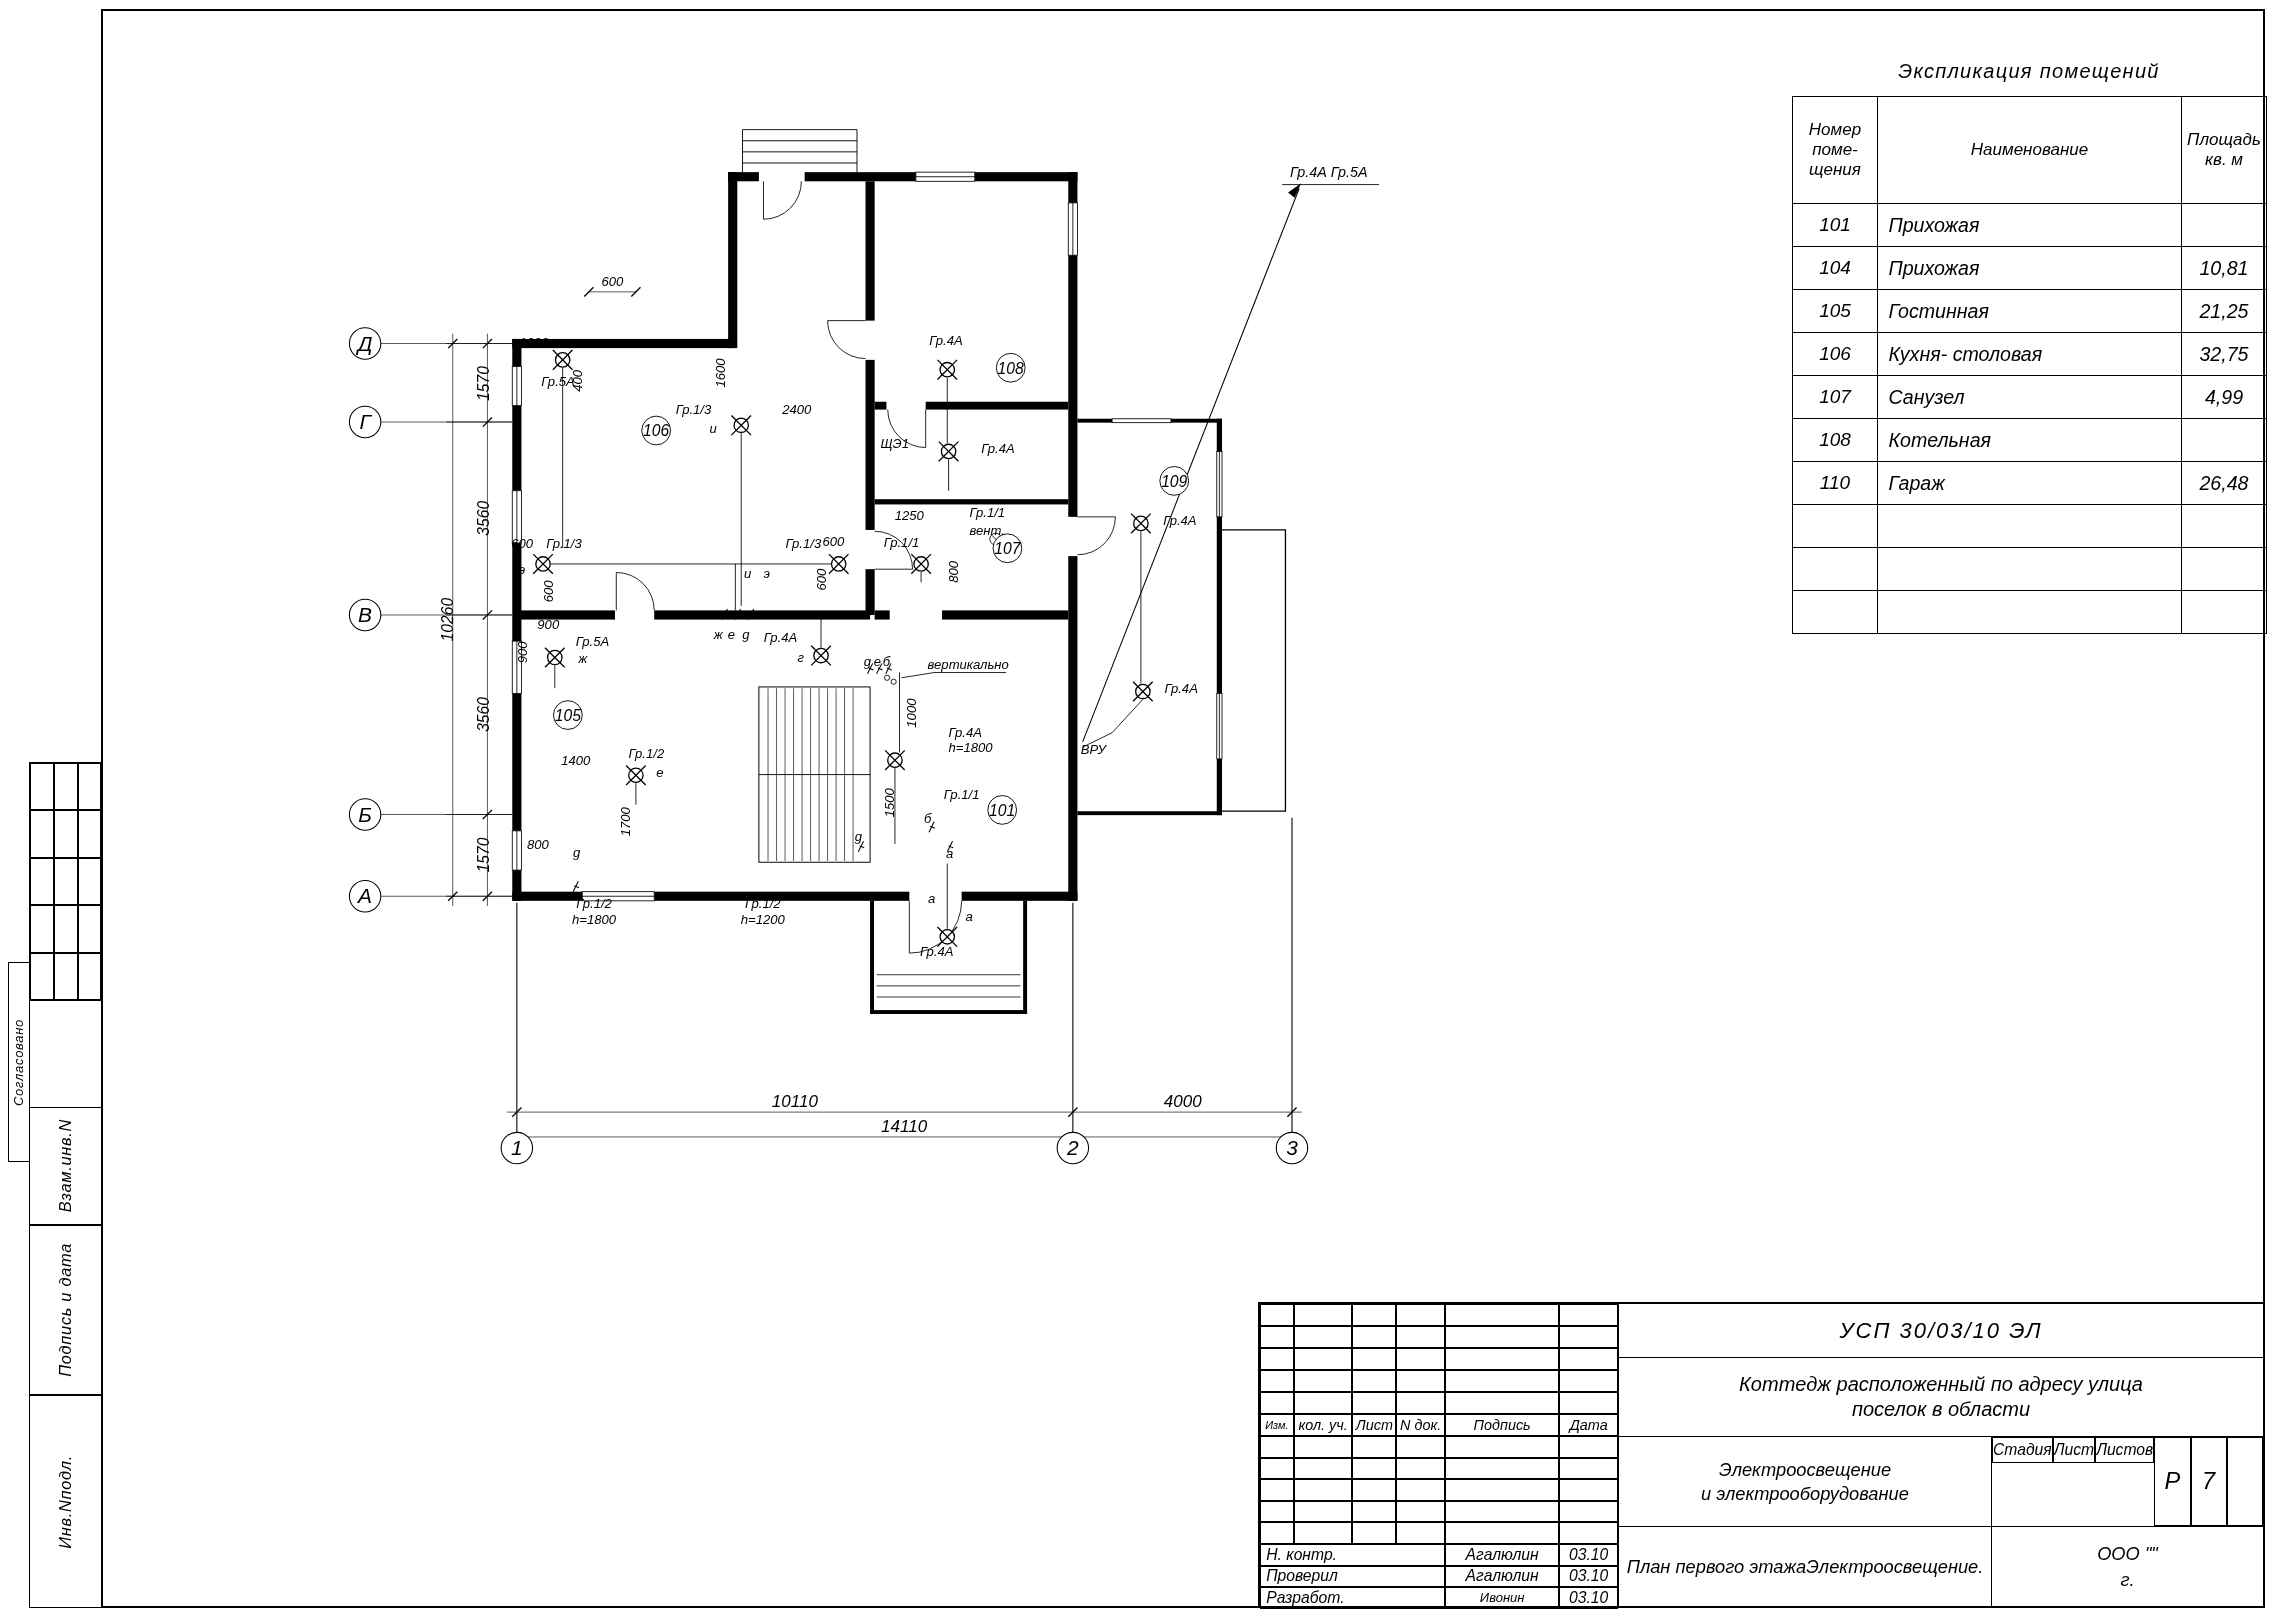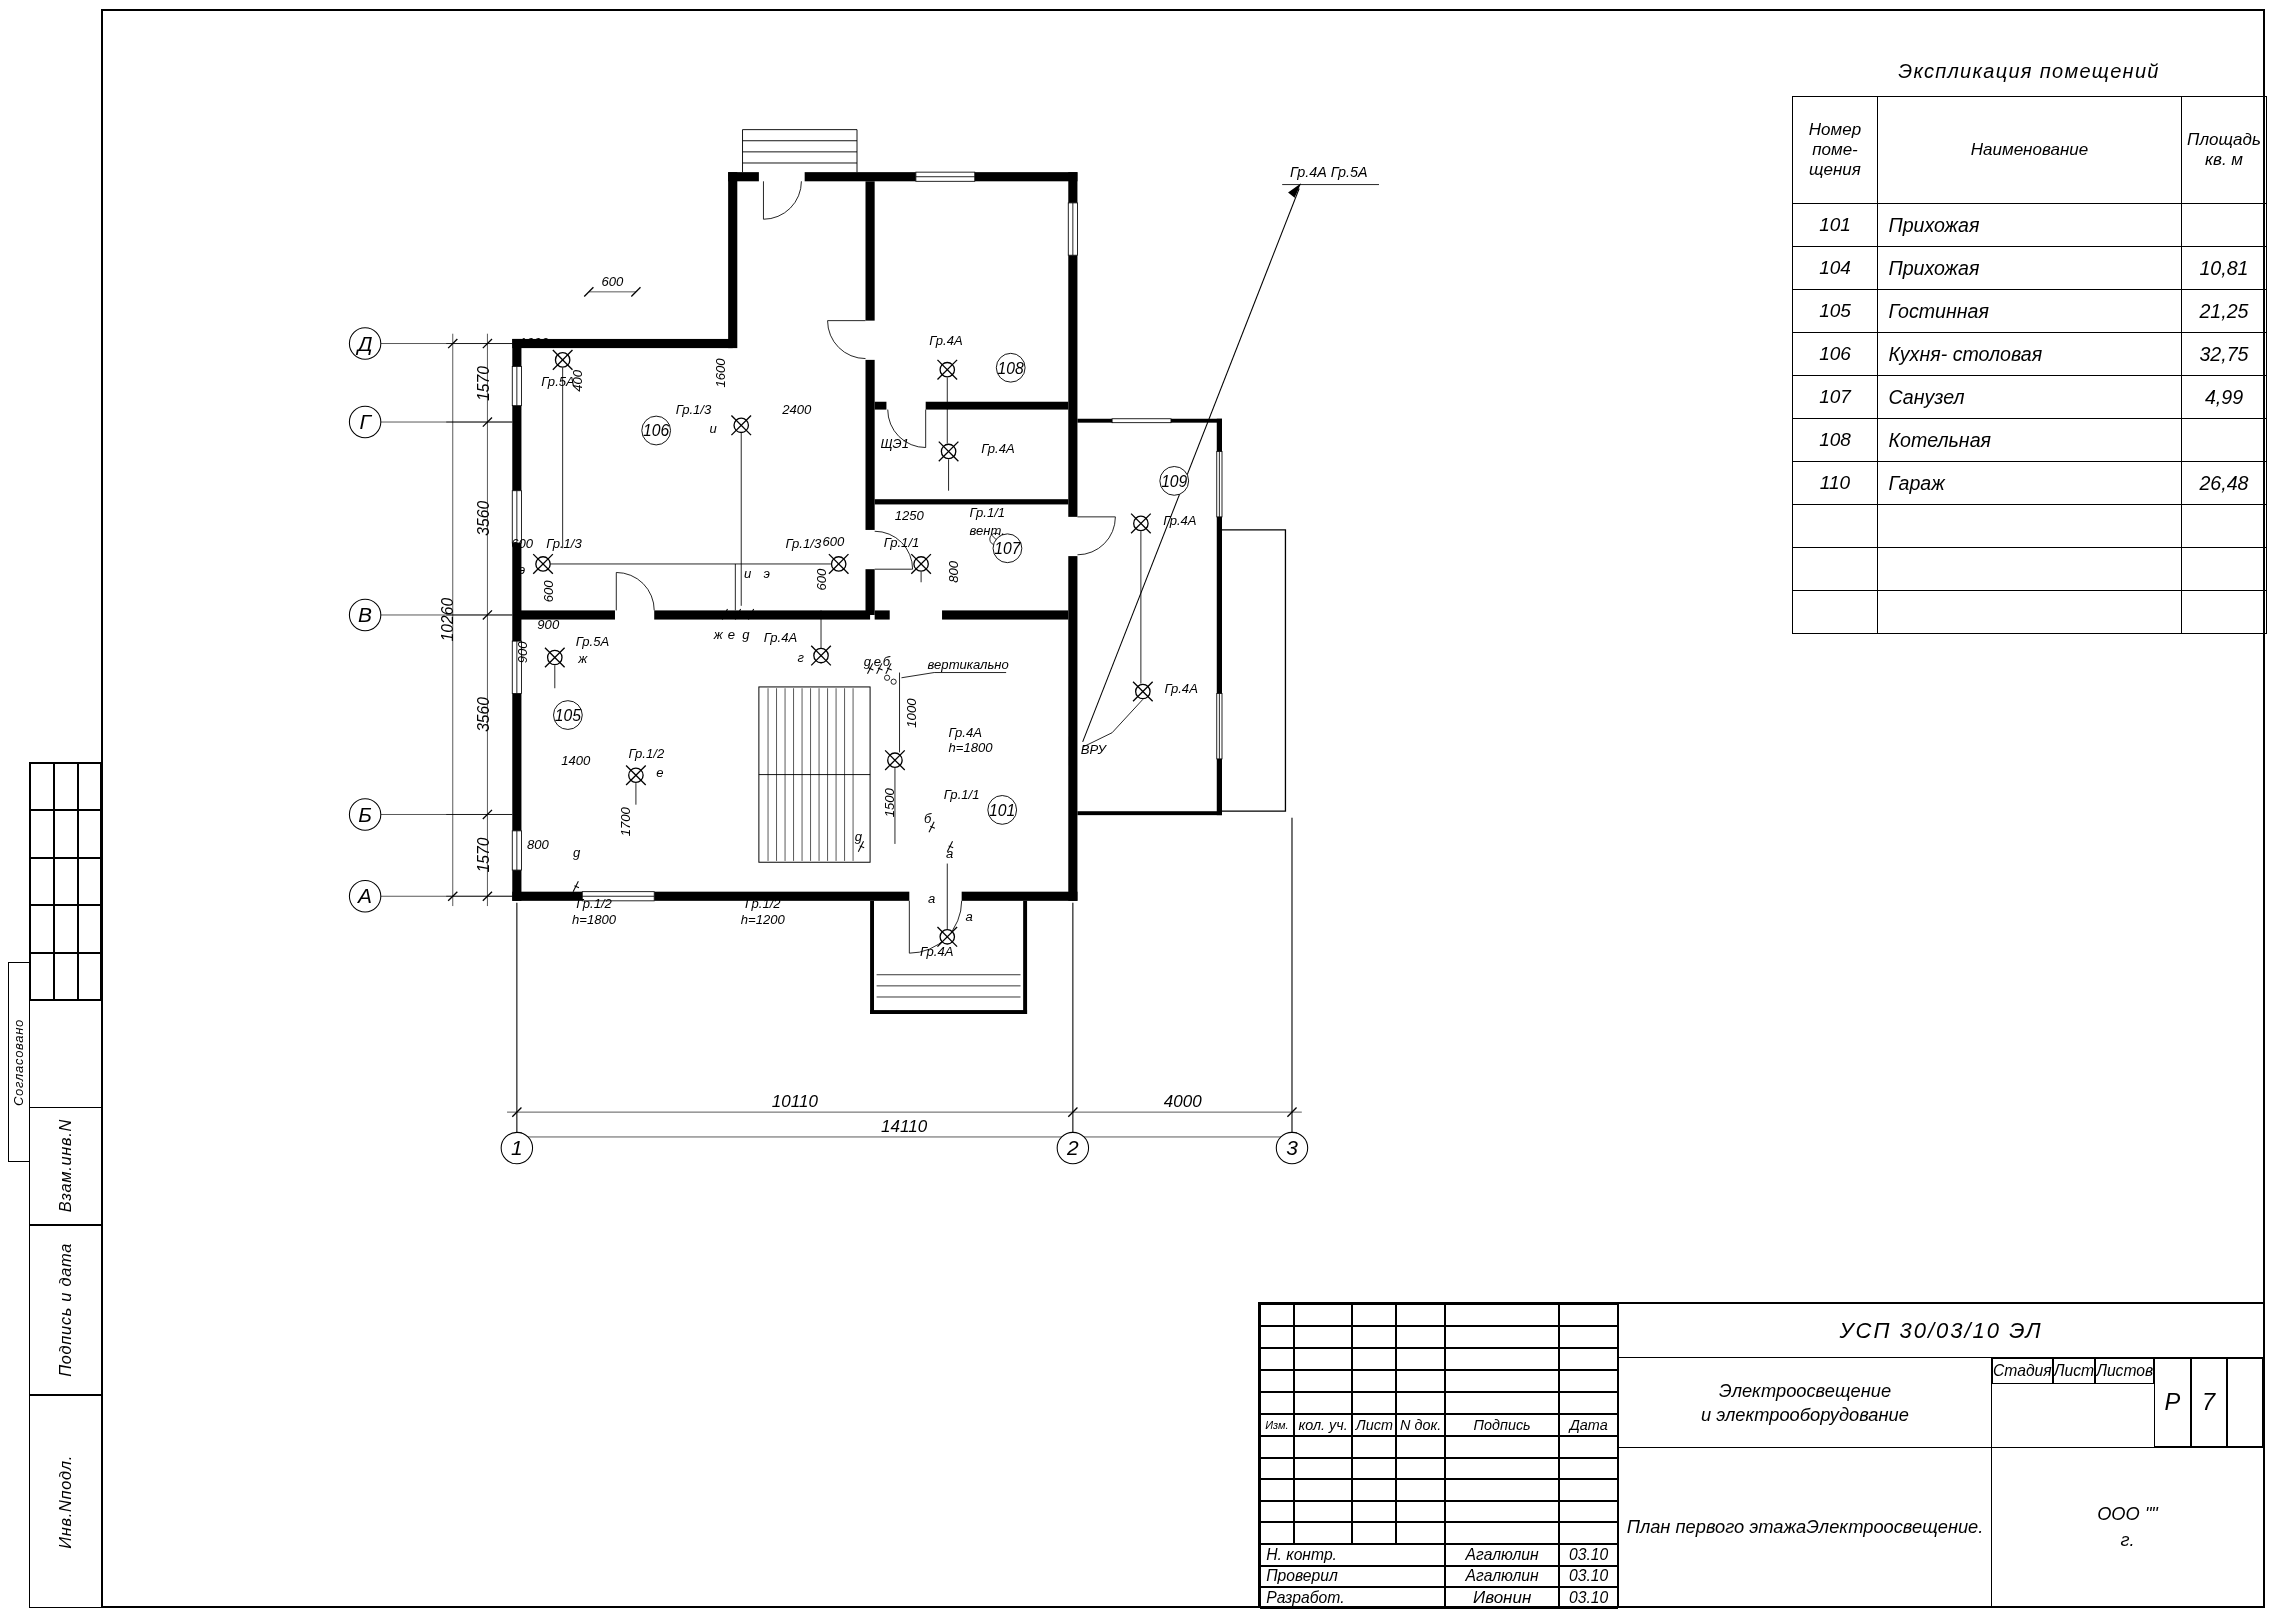--- a/index.html
+++ b/index.html
@@ -658,26 +658,30 @@
           <div class="tb-cell" style="width: 115px; font-size: 15.7px;">Агалюлин</div>
           <div class="tb-cell" style="width: 59px; font-size: 15.7px;">03.10</div>
         </div>
         <div class="tb-row" style="height: 21.6px;">
           <div class="tb-cell" style="width: 186px; font-size: 15.7px; justify-content: flex-start; padding-left: 5.2px;">Проверил</div>
           <div class="tb-cell" style="width: 115px; font-size: 15.7px;">Агалюлин</div>
           <div class="tb-cell" style="width: 59px; font-size: 15.7px;">03.10</div>
         </div>
         <div class="tb-row" style="height: 21.6px;">
           <div class="tb-cell" style="width: 186px; font-size: 15.7px; justify-content: flex-start; padding-left: 5.2px;">Разработ.</div>
-          <div class="tb-cell" style="width: 115px; font-size: 17px;">Ивонин</div>
+          <div class="tb-cell" style="width: 115px; font-size: 13px;">Ивонин</div>
           <div class="tb-cell" style="width: 59px; font-size: 15.7px;">03.10</div>
         </div>
       </div>
     <div class="tb-right">
       <div class="tb-doc">УСП 30/03/10 ЭЛ</div>
+      <div class="tb-proj">
+        <div>Коттедж расположенный по адресу улица</div>
+        <div>поселок   в области</div>
+      </div>
       <div class="tb-mid">
         <div class="tb-section">
           <div>Электроосвещение</div>
           <div>и электрооборудование</div>
         </div>
         <div class="tb-slb">
           <div class="tb-slb-h">
             <span>Стадия</span>
             <span>Лист</span>
             <span>Листов</span>

